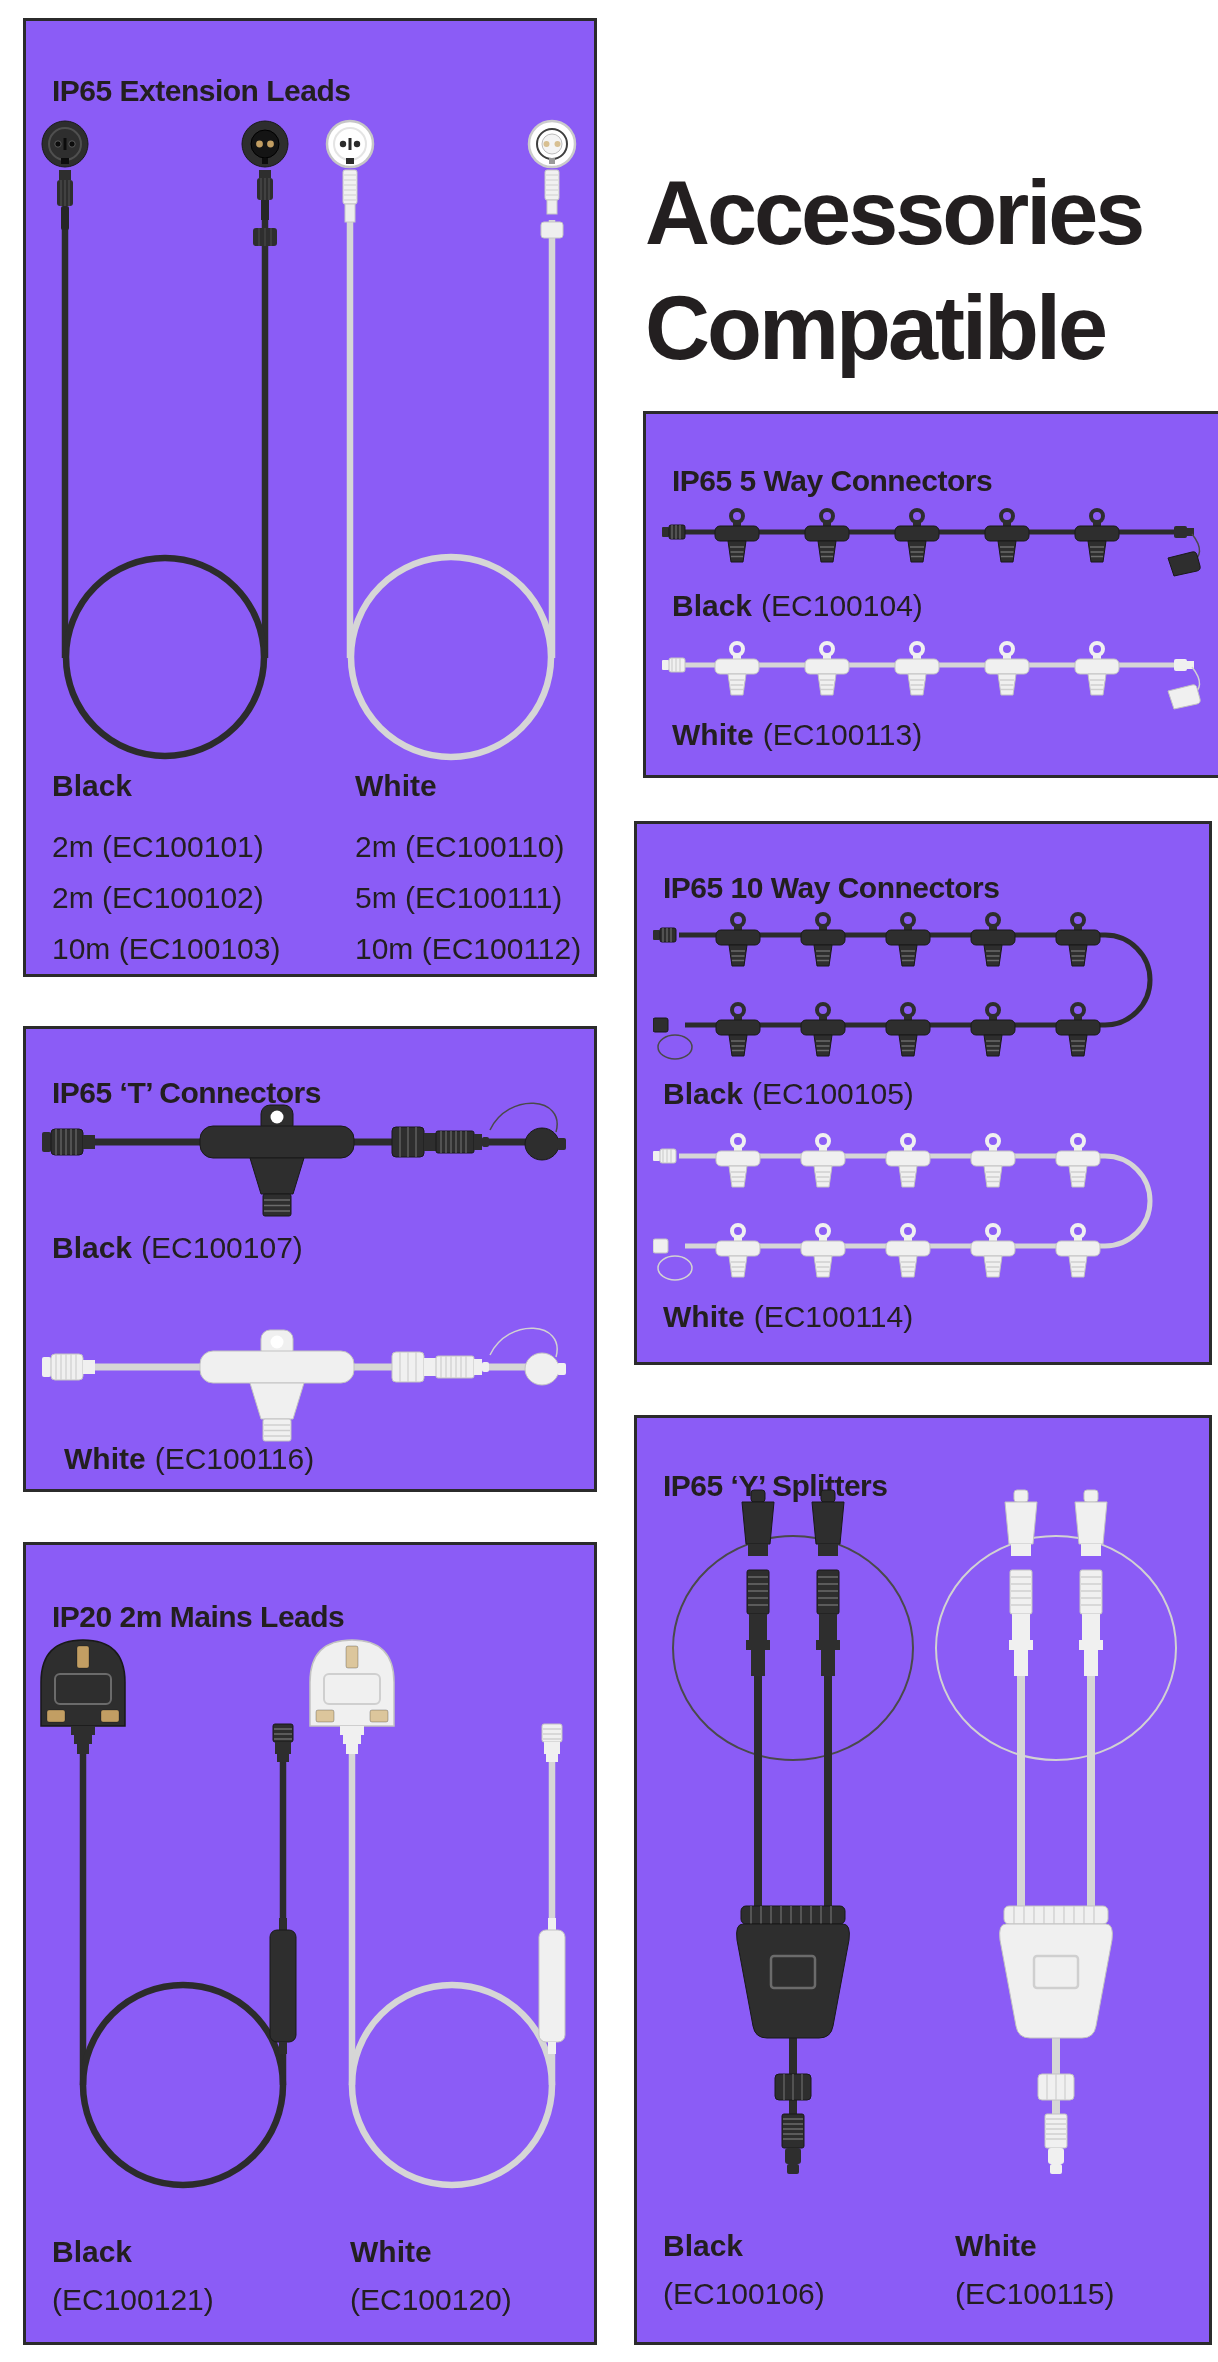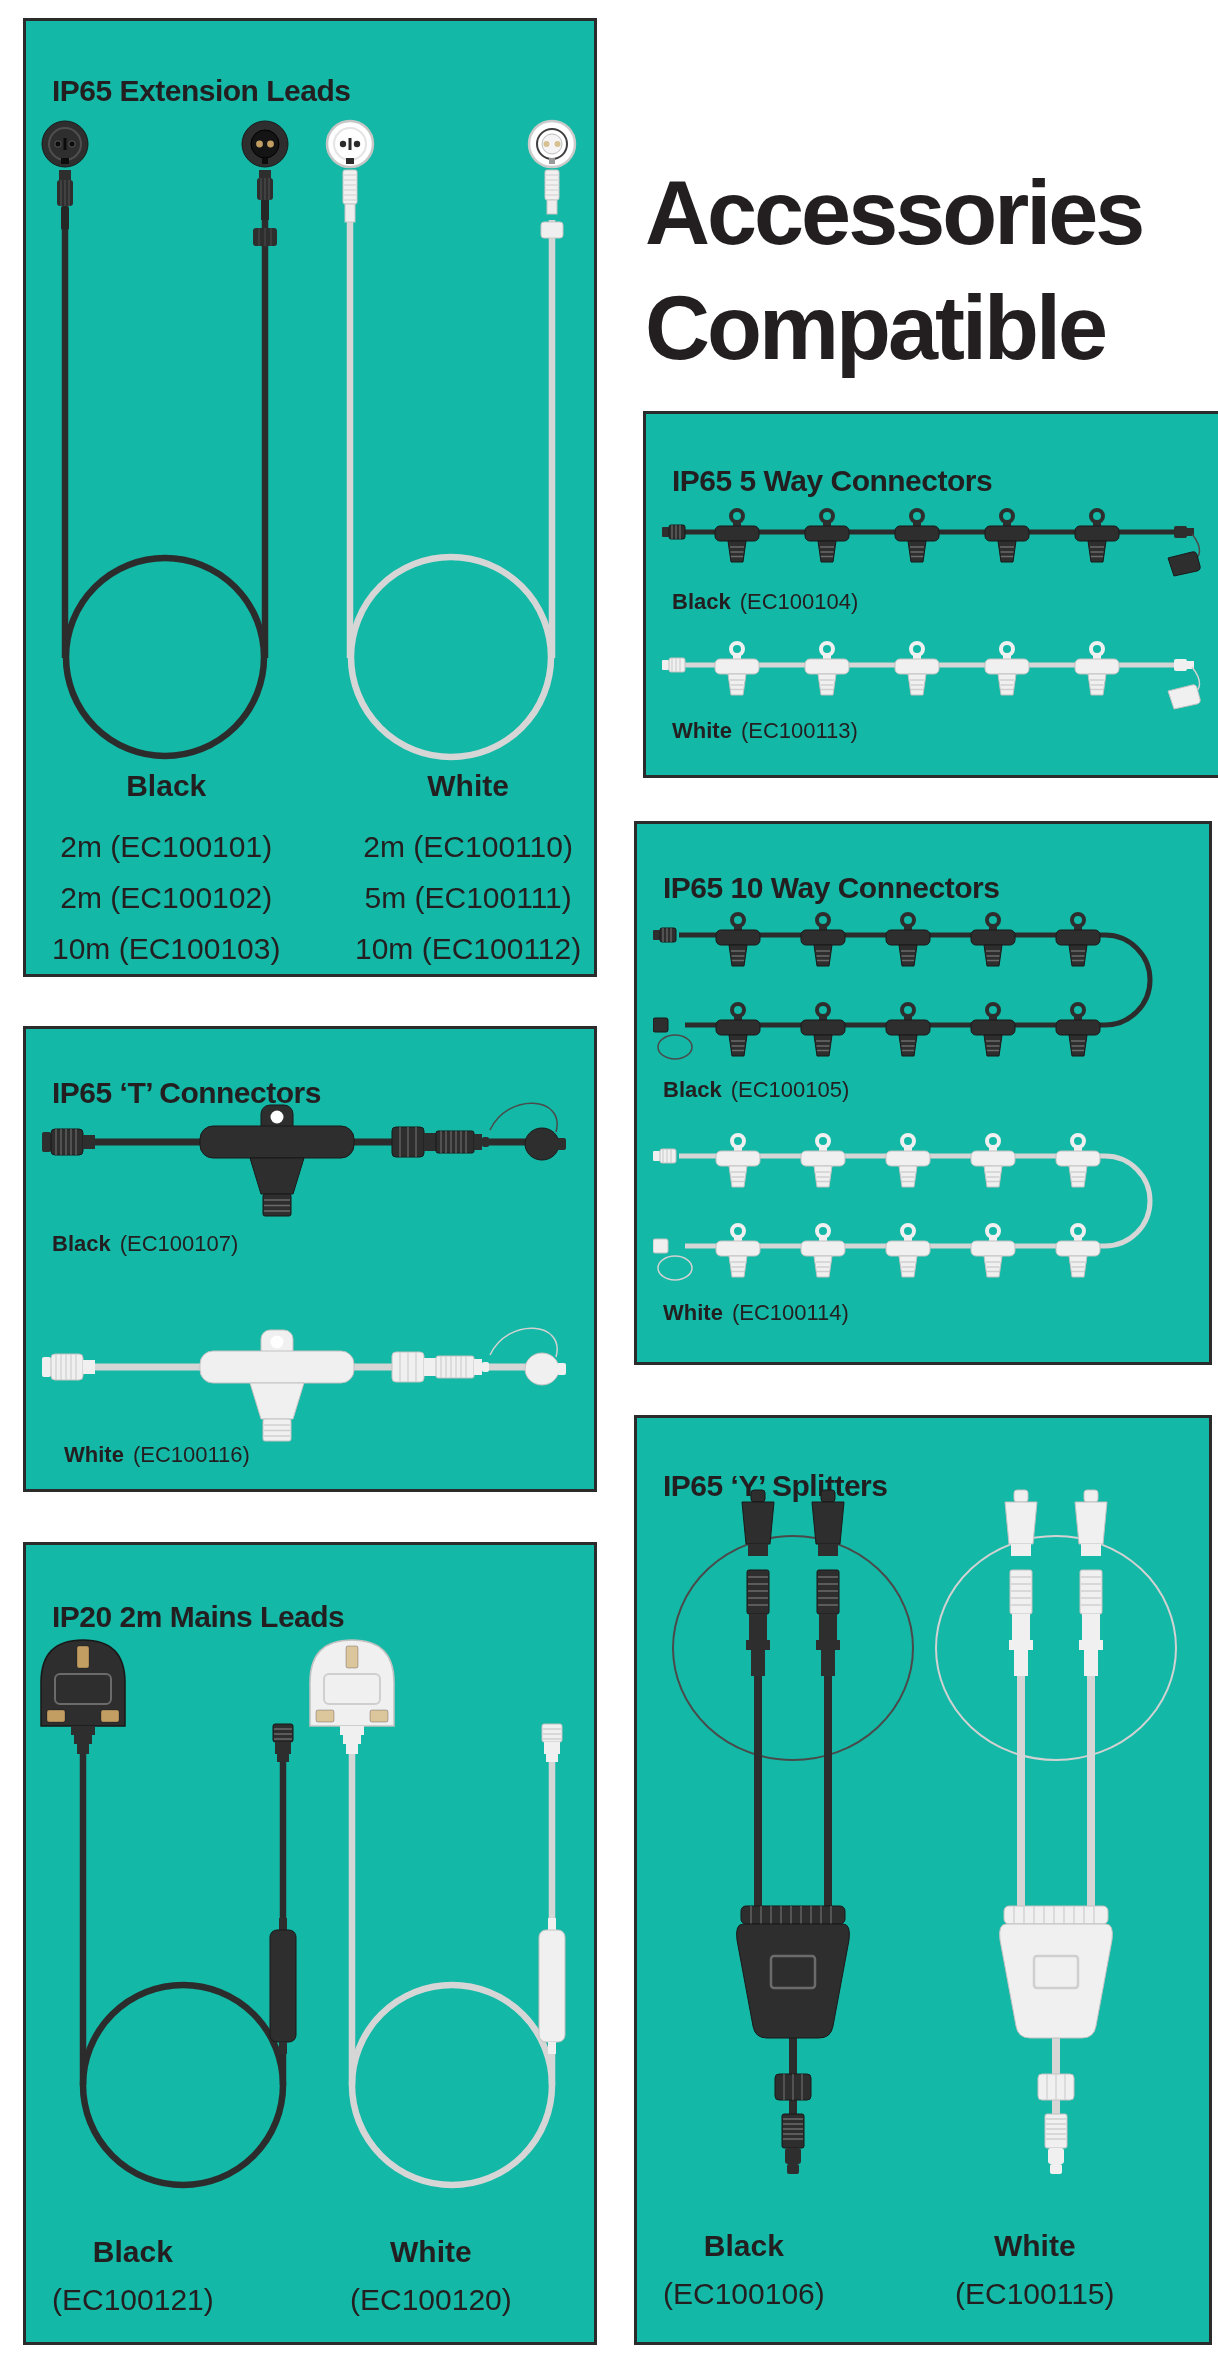--- a/index.html
+++ b/index.html
@@ -1,21 +1,21 @@
 <!DOCTYPE html>
 <html><head>
 <meta charset="utf-8">
 <style>
   html,body{margin:0;padding:0;background:#ffffff;}
   body{width:1218px;height:2362px;position:relative;font-family:"Liberation Sans",sans-serif;color:#231f20;}
   .page{position:absolute;inset:0;background:#ffffff;}
-  .panel{position:absolute;background:#14b8a6;border:3px solid #2b2b2b;box-sizing:border-box;text-align:center;}
+  .panel{position:absolute;background:#8b5cf6;border:3px solid #2b2b2b;box-sizing:border-box;}
   .panel-title{position:absolute;left:26px;top:28px;font-size:30px;font-weight:700;letter-spacing:-0.5px;white-space:nowrap;}
   .heading{position:absolute;left:645px;top:96px;width:560px;font-size:90px;line-height:115px;font-weight:700;letter-spacing:-3px;}
-  .variant-line{position:absolute;font-size:22px;white-space:nowrap;}
+  .variant-line{position:absolute;font-size:30px;white-space:nowrap;}
   .variant-line .lbl{font-weight:700;}
   .variant-line .code{font-weight:400;margin-left:9px;}
   .variant-stack{position:absolute;font-size:30px;line-height:48px;white-space:nowrap;}
   .variant-stack .lbl{font-weight:700;display:block;}
   .variant-stack .code{font-weight:400;display:block;}
   .col-list{position:absolute;font-size:30px;}
   .col-list .lbl{font-weight:700;display:block;margin-bottom:18px;}
   .col-list .item{display:block;line-height:51px;font-weight:400;white-space:nowrap;}
   svg.art{position:absolute;overflow:visible;}
   .art-ink{--c1:#2e2e2e;--edge:#191919;--cable:#2c2c2c;--ridge:#6b6b6b;--wire:#4a4a4a;--pin:#c29e63;}

